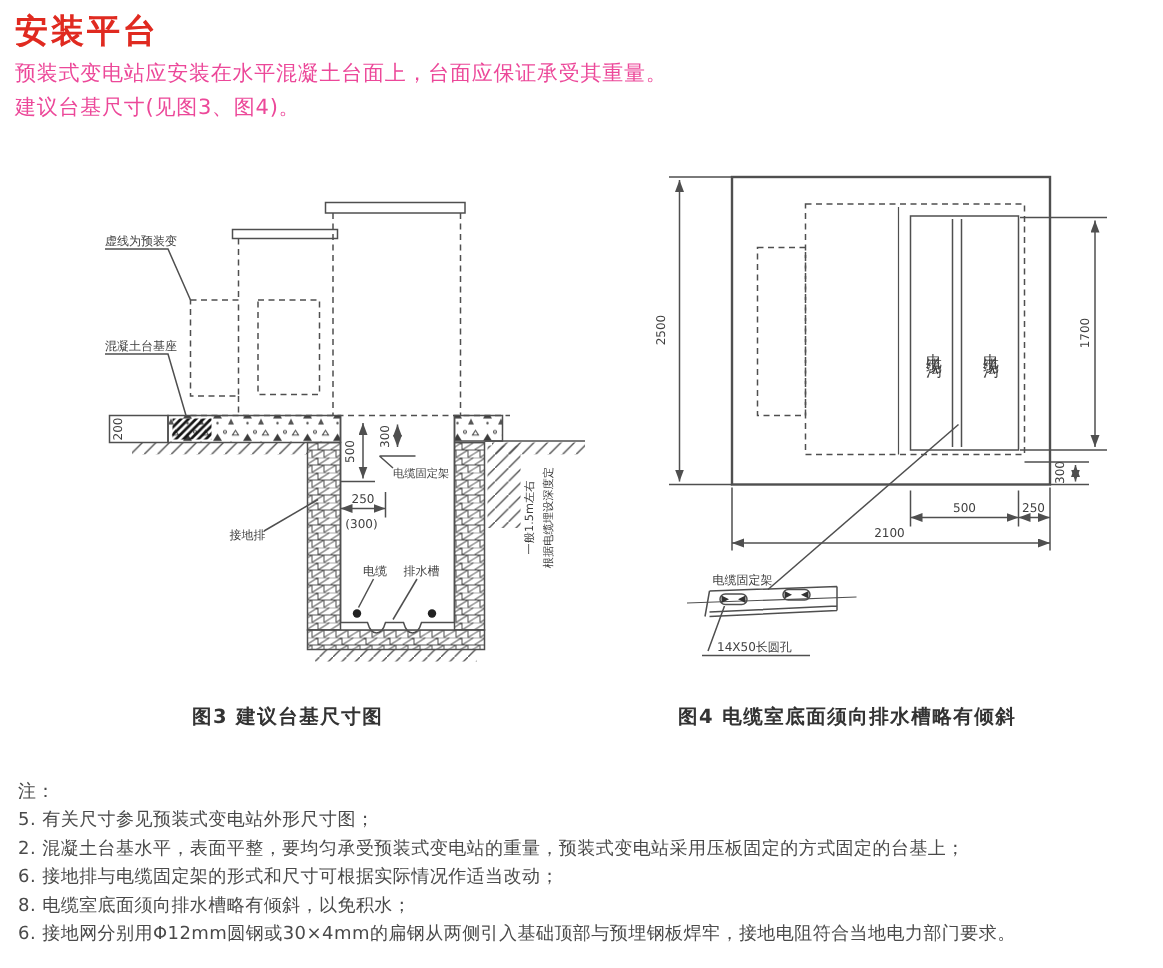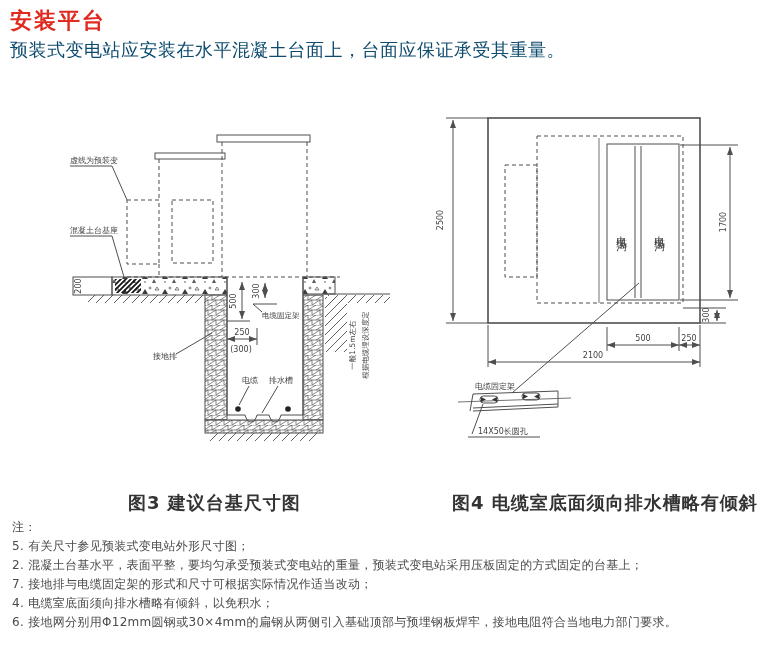--- a/index.html
+++ b/index.html
@@ -1,25 +1,25 @@
 <!DOCTYPE html>
 <html><head>
 <meta charset="utf-8">
 <style>
   html,body{margin:0;padding:0;background:#fff;}
   .page{position:relative;width:775px;height:645px;background:#ffffff;overflow:hidden;
         font-family:"DejaVu Sans","Liberation Sans",sans-serif;color:#454545;border-radius:22px;}
   .title{position:absolute;left:10px;top:6px;font-size:22px;font-weight:bold;
          color:#e02a20;letter-spacing:2px;}
-  .intro{position:absolute;left:10px;top:38px;font-size:18px;line-height:23px;
-         color:#0c4a6e;letter-spacing:0.5px;}
+  .intro{position:absolute;left:10px;top:38px;font-size:14px;line-height:23px;
+         color:#ec4899;letter-spacing:0.5px;}
   .fig-svg{position:absolute;}
   #fig3-svg{left:60px;top:105px;}
   #fig4-svg{left:430px;top:105px;}
-  .caption{position:absolute;top:491px;font-size:18px;font-weight:bold;color:#333;letter-spacing:1px;}
+  .caption{position:absolute;top:469px;font-size:13px;font-weight:bold;color:#333;letter-spacing:1px;}
   #fig3-caption{left:128px;}
   #fig4-caption{left:452px;}
   .vlabel{position:absolute;writing-mode:vertical-rl;text-orientation:upright;
           font-size:10.5px;letter-spacing:3px;color:#3f3f3f;}
   #trench-label-left{left:615px;top:227px;}
   #trench-label-right{left:653px;top:227px;}
   .notes{position:absolute;left:12px;top:518px;width:760px;font-size:12px;
          line-height:19px;color:#4a4a4a;letter-spacing:0.3px;}
   svg text{font-family:"DejaVu Sans","Liberation Sans",sans-serif;fill:#3f3f3f;}
   svg .dim{font-size:8px;}
@@ -28,20 +28,21 @@
   svg line,svg path,svg rect,svg polyline{vector-effect:none;}
 </style>
 </head>
 <body>
 
 <div class="page">
 
   <div class="title">安装平台</div>
   <div class="intro">
     <div>预装式变电站应安装在水平混凝土台面上，台面应保证承受其重量。</div>
+    <div>建议台基尺寸(见图3、图4)。</div>
   </div>
 
   <svg id="fig3-svg" class="fig-svg" width="340" height="360" viewBox="0 0 340 360">
     <defs>
       <marker id="arr" markerWidth="9" markerHeight="7" refX="8" refY="3" orient="auto-start-reverse" markerUnits="userSpaceOnUse">
         <path d="M0,0 L8,3 L0,6 Z" fill="#4f4f4f"></path>
       </marker>
       <pattern id="agg" width="20" height="15" patternUnits="userSpaceOnUse">
         <polygon points="2,9 5,4 8,9" fill="#3c3c3c"></polygon>
         <polygon points="12,13 14,9 16,13" fill="#565656"></polygon>
@@ -179,18 +180,18 @@
   <div class="vlabel" id="trench-label-left">电缆沟</div>
   <div class="vlabel" id="trench-label-right">电缆沟</div>
 
   <div class="caption" id="fig3-caption">图3  建议台基尺寸图</div>
   <div class="caption" id="fig4-caption">图4  电缆室底面须向排水槽略有倾斜</div>
 
   <div class="notes">
     <div>注：</div>
     <div>5. 有关尺寸参见预装式变电站外形尺寸图；</div>
     <div>2. 混凝土台基水平，表面平整，要均匀承受预装式变电站的重量，预装式变电站采用压板固定的方式固定的台基上；</div>
-    <div>7. 接地排与电缆固定架的形式和尺寸可根据实际情况作适当改动；</div>
-    <div>4. 电缆室底面须向排水槽略有倾斜，以免积水；</div>
+    <div>6. 接地排与电缆固定架的形式和尺寸可根据实际情况作适当改动；</div>
+    <div>8. 电缆室底面须向排水槽略有倾斜，以免积水；</div>
     <div>6. 接地网分别用Φ12mm圆钢或30×4mm的扁钢从两侧引入基础顶部与预埋钢板焊牢，接地电阻符合当地电力部门要求。</div>
   </div>
 
 </div>
 
 </body></html>

